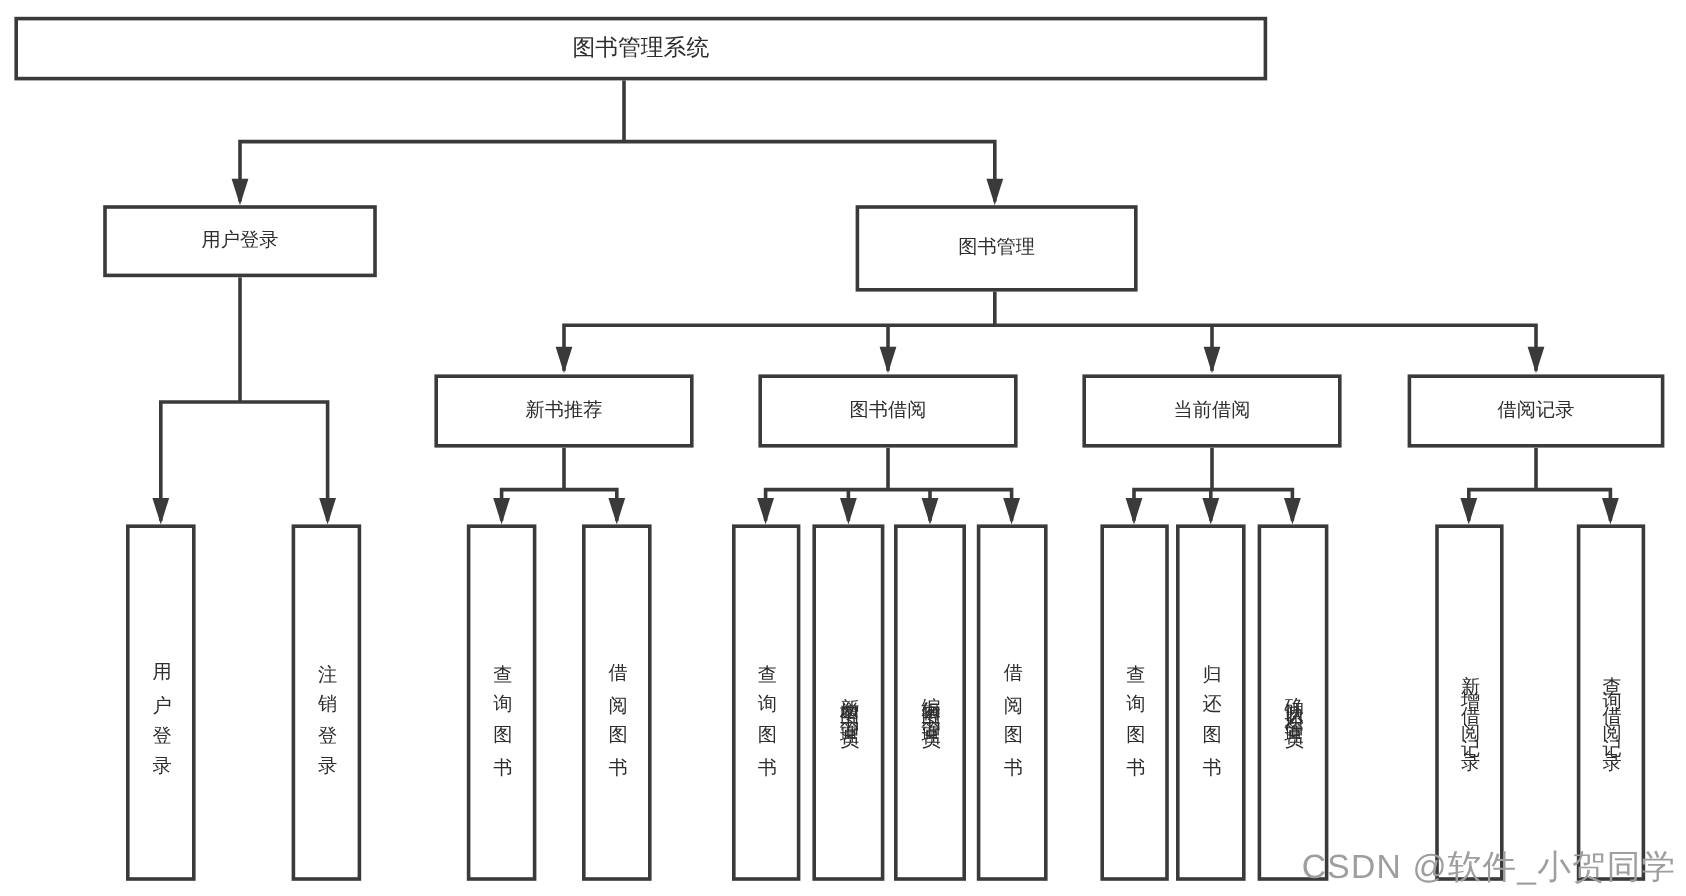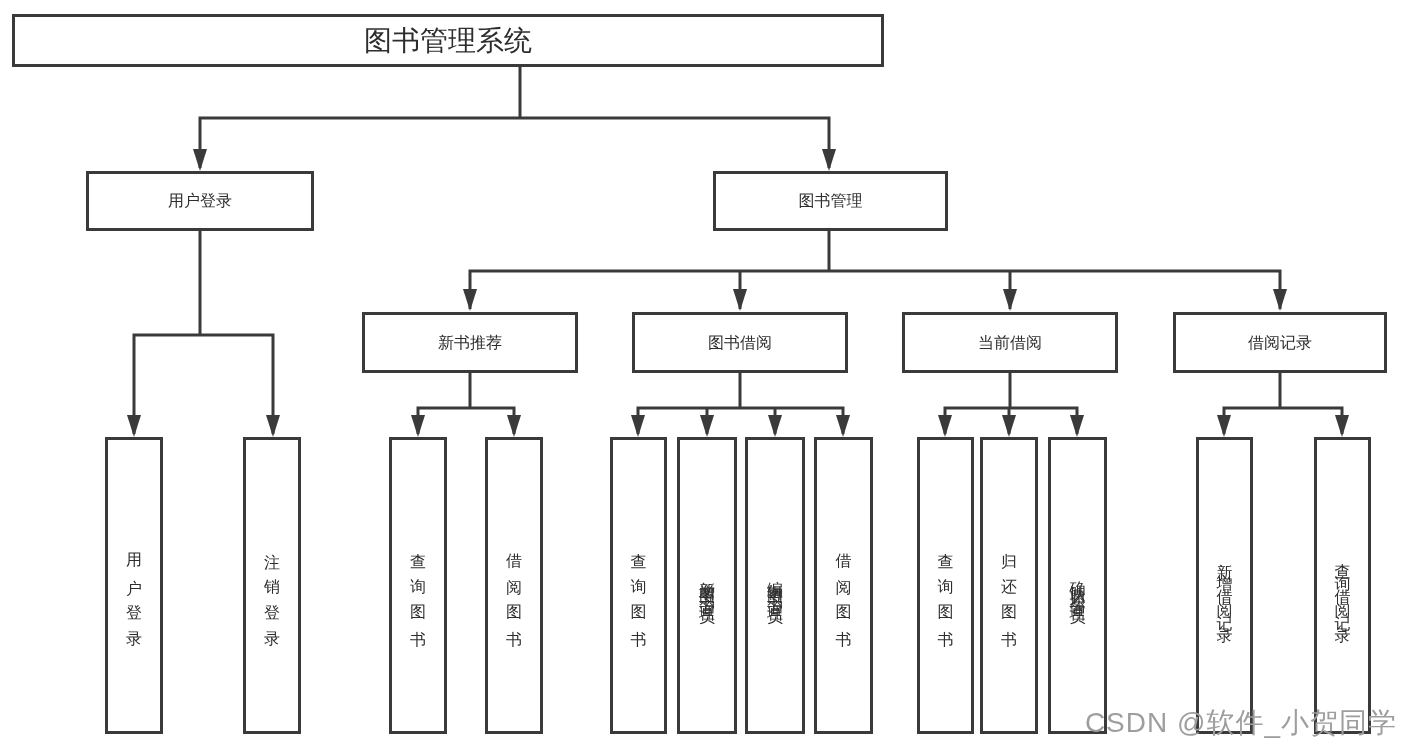--- a/index.html
+++ b/index.html
@@ -24,23 +24,23 @@
     background: #ffffff;
     display: flex;
     align-items: center;
     justify-content: center;
     color: #2d2d2d;
     font-size: 16px;
     z-index: 2;
     line-height: 1;
   }
   
-  .b-root  { left: 12px;  top: 14px;  width: 872px; height: 53px; font-size: 28px; }
+  .b-root  { left: 12px;  top: 14px;  width: 1044px; height: 53px; font-size: 19px; }
   .b-login { left: 86px;  top: 171px; width: 228px;  height: 60px; }
-  .b-mgmt  { left: 713px; top: 171px; width: 235px;  height: 60px; }
+  .b-mgmt  { left: 713px; top: 171px; width: 235px;  height: 72px; }
   .b-rec   { left: 362px; top: 312px; width: 216px;  height: 61px; }
   .b-bb    { left: 632px; top: 312px; width: 216px;  height: 61px; }
   .b-cb    { left: 902px; top: 312px; width: 216px;  height: 61px; }
   .b-br    { left: 1173px; top: 312px; width: 214px; height: 61px; }
   
   .leaf {
     top: 437px;
     height: 297px;
     writing-mode: vertical-rl;
     text-orientation: mixed;

